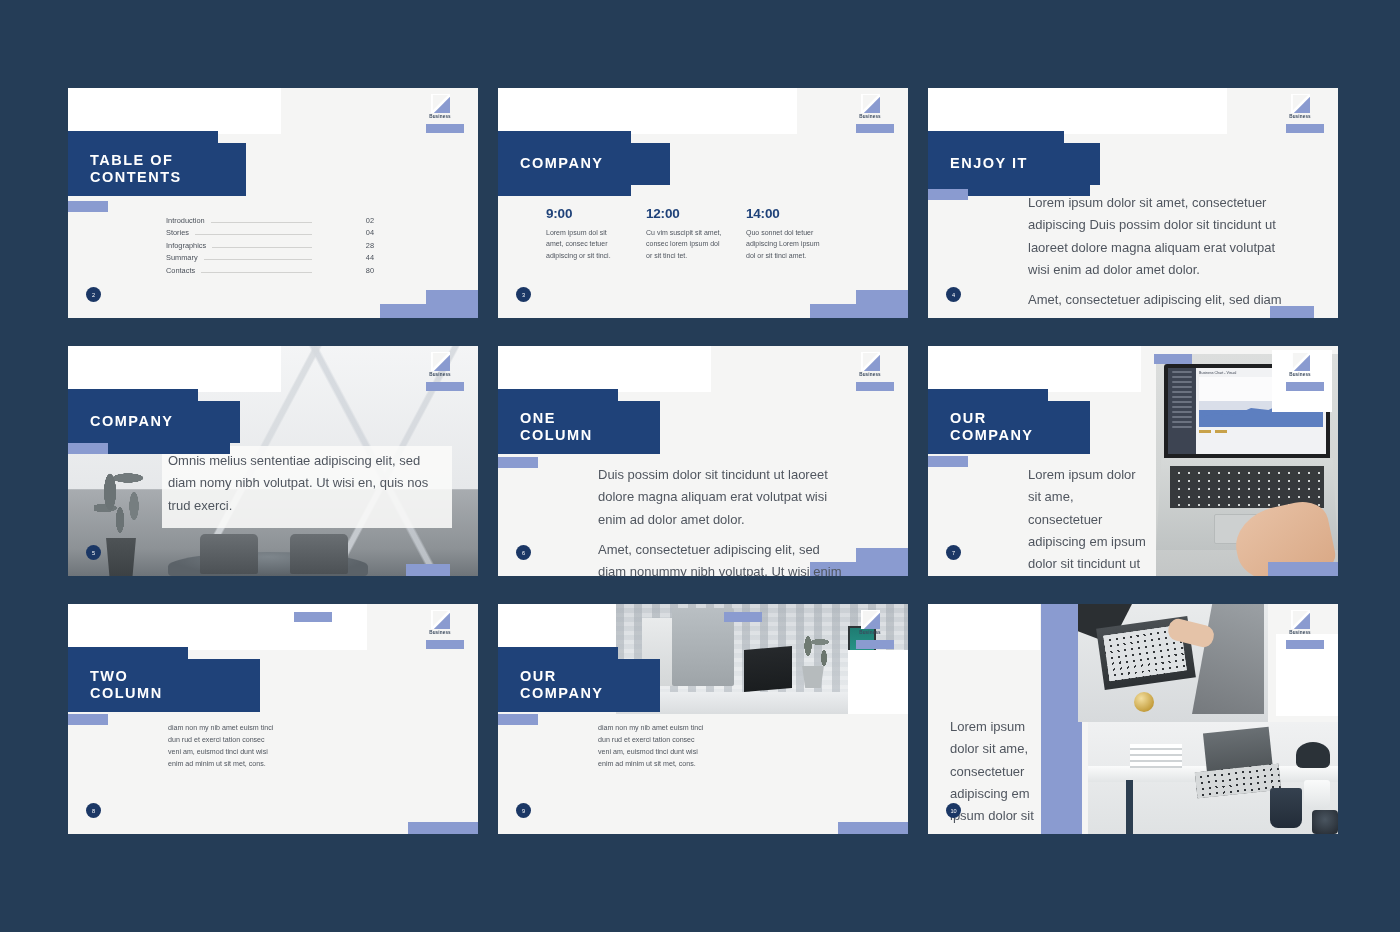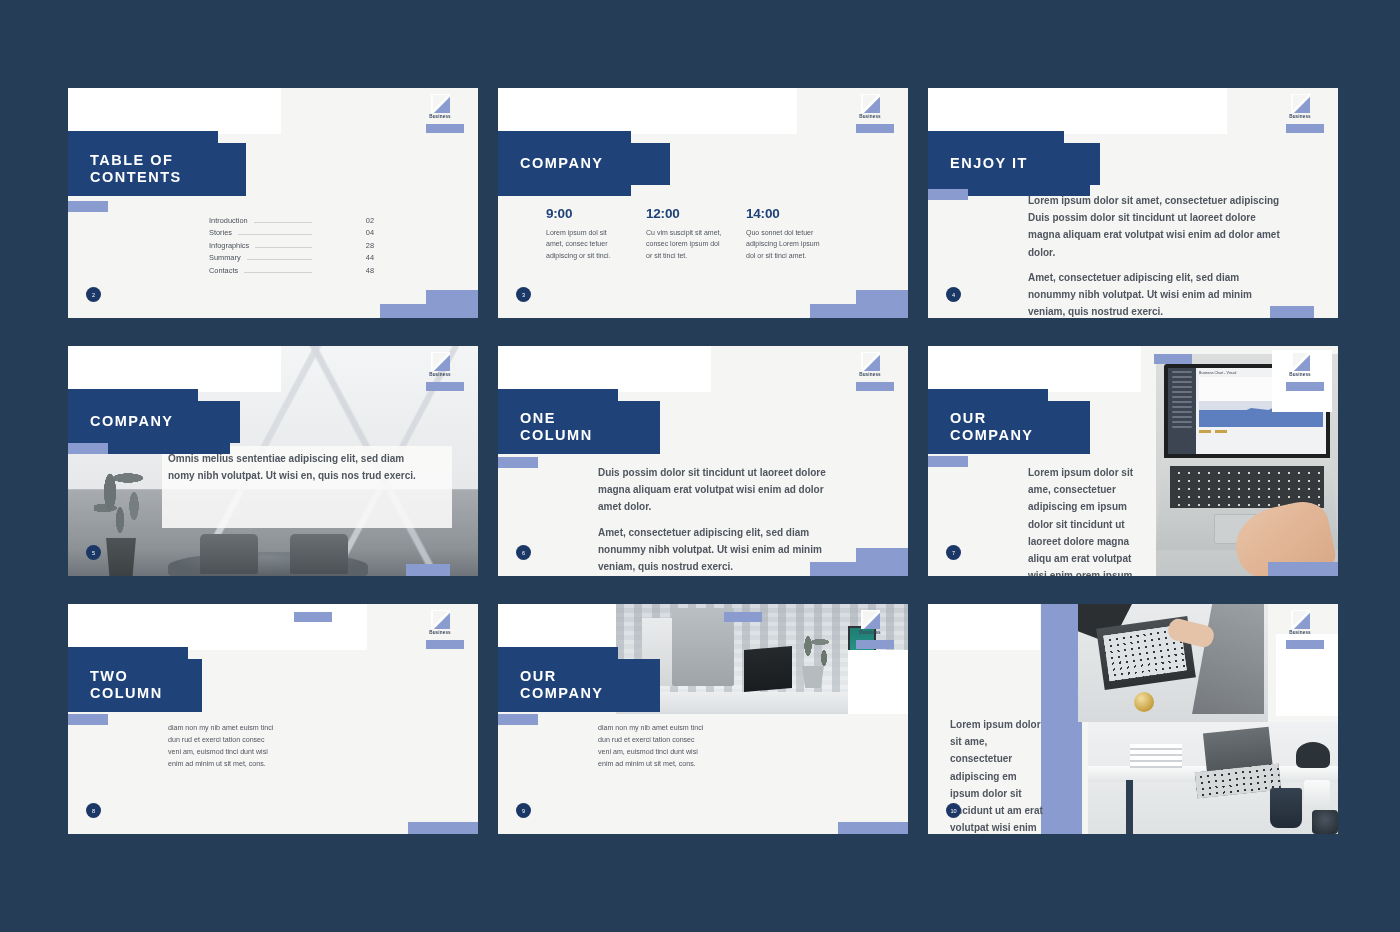--- a/index.html
+++ b/index.html
@@ -137,43 +137,42 @@
     display: flex;
     align-items: center;
     justify-content: center;
     z-index: 7;
   }
 
   
   .body-text {
     position: absolute;
     color: #50565f;
-    font-size: 10px;
+    font-size: 13px;
     line-height: 1.72;
     z-index: 5;
-    font-weight: bold;
   }
   .body-text p + p { margin-top: 8px; }
 
   
   .toc {
     position: absolute;
     left: 98px;
     top: 128px;
     width: 208px;
     z-index: 5;
   }
   .toc-row {
     display: flex;
     align-items: baseline;
     font-size: 7.4px;
     color: #4b515a;
     margin-bottom: 3.4px;
   }
-  .toc-label { white-space: nowrap; margin-left: 43px; }
+  .toc-label { white-space: nowrap; }
   .toc-dots {
     flex: 1;
     border-bottom: 1px solid #d2d2d0;
     margin: 0 6px 2px 6px;
     height: 1px;
   }
   .toc-page { white-space: nowrap; color: #4b515a; padding-left: 48px; }
 
   
   .agenda {
@@ -506,21 +505,21 @@
         <span class="toc-page">28</span>
       </div>
       <div class="toc-row">
         <span class="toc-label">Summary</span>
         <span class="toc-dots"></span>
         <span class="toc-page">44</span>
       </div>
       <div class="toc-row">
         <span class="toc-label">Contacts</span>
         <span class="toc-dots"></span>
-        <span class="toc-page">48</span>
+        <span class="toc-page">80</span>
       </div>
     </div>
 
     <div class="step-accent step-lo"></div>
     <div class="step-accent step-hi"></div>
     <div class="page-badge">2</div>
   </div>
 
   <div class="slide">
     <div class="top-band narrow"></div>
@@ -735,21 +734,21 @@
         <polygon points="2,1 18,1 2,17" fill="#f5f5f4"></polygon>
       </svg>
       <div class="brand-name">Business</div>
     </div>
     <div class="brand-bar"></div>
 
     <div class="step-accent" style="left:226px; top:8px; width:38px; height:10px; z-index:6"></div>
 
     <div class="title-wrap two-line">
       <div class="title-step" style="width:120px"></div>
-      <div class="title-main two-line" style="width:134px">
+      <div class="title-main two-line" style="width:192px">
         <div>TWO</div>
         <div>COLUMN</div>
       </div>
     </div>
     <div class="title-tab" style="top:110px"></div>
 
     <div class="two-col">
       <div class="col">diam non my nib amet euism tinci dun rud et exerci tation consec veni am, euismod tinci dunt wisi enim ad minim ut sit met, cons.</div>
     </div>
 

